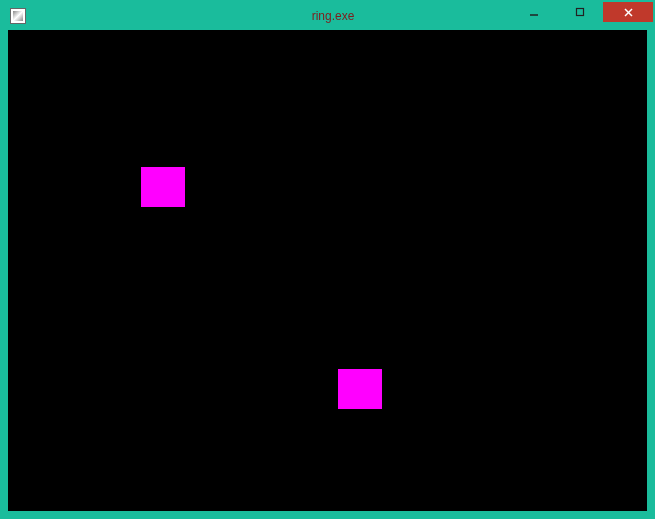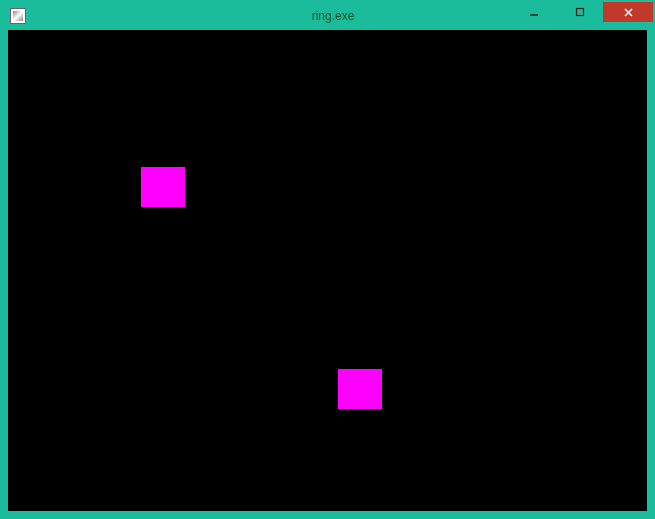--- a/index.html
+++ b/index.html
@@ -45,21 +45,21 @@
       left: 2px;
       right: 2px;
       bottom: 2px;
       background: linear-gradient(135deg, #888 0%, #fff 50%, #888 100%);
     }
     .title-text {
       position: absolute;
       left: 11px;
       right: 0;
       text-align: center;
-      color: #14532d;
+      color: #7f1d1d;
       font-size: 12px;
       pointer-events: none;
     }
     .window-controls {
       display: flex;
       margin-left: auto;
       height: 100%;
     }
     .win-btn {
       width: 46px;

